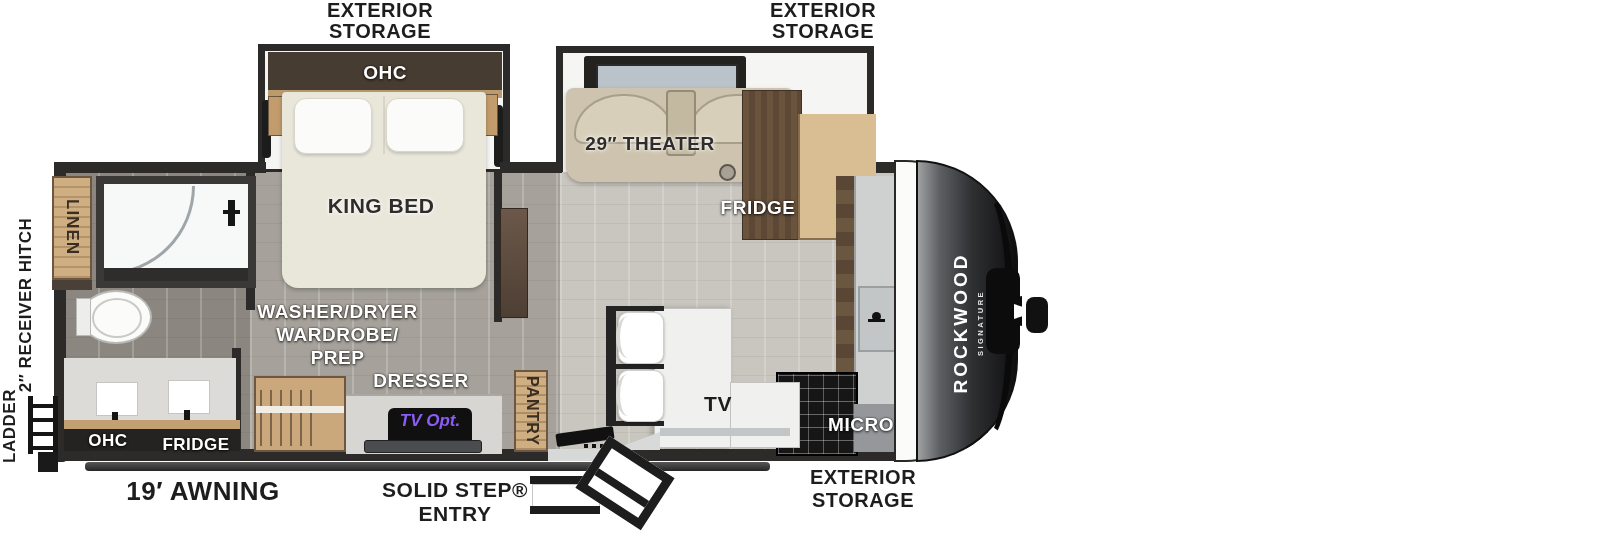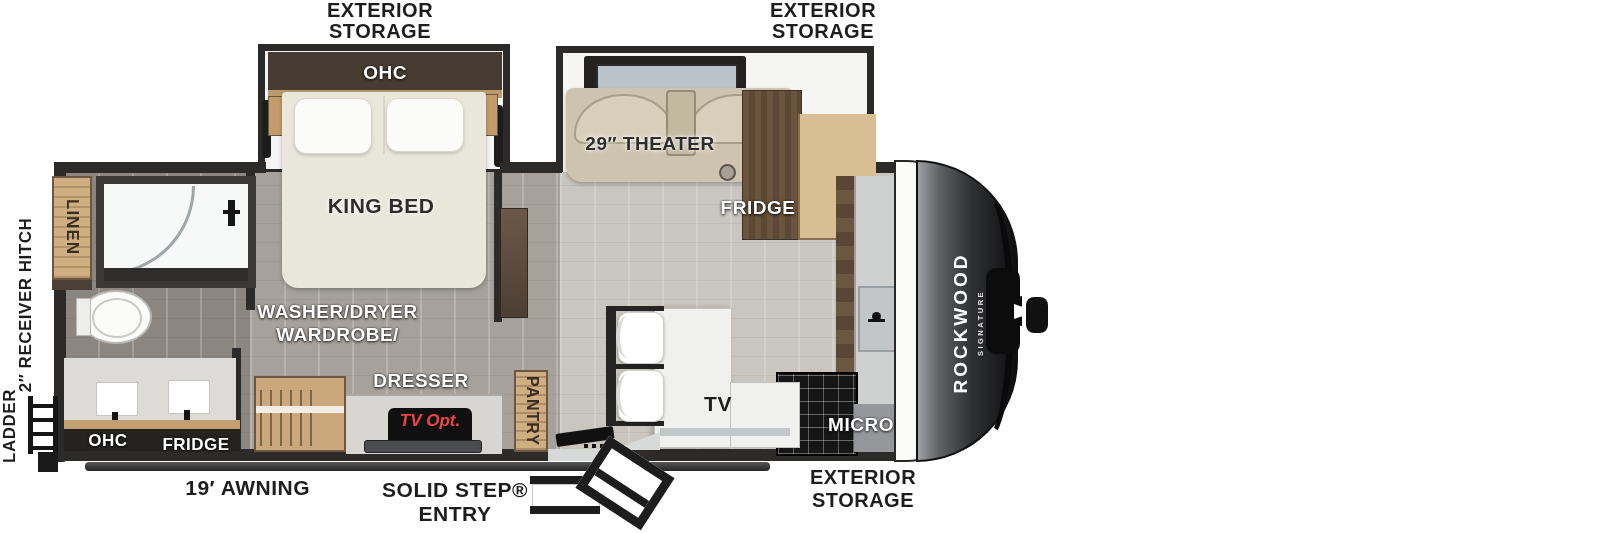--- a/index.html
+++ b/index.html
@@ -33,21 +33,21 @@
     <span style="display:block">STORAGE</span>
   </div>
   <div class="a lblD" style="left:733px;top:0;width:180px;font-size:20px;line-height:21px;">
     <span style="display:block">EXTERIOR</span>
     <span style="display:block">STORAGE</span>
   </div>
   <div class="a lblD" style="left:773px;top:466px;width:180px;font-size:20px;line-height:23px;">
     <span style="display:block">EXTERIOR</span>
     <span style="display:block">STORAGE</span>
   </div>
-  <div class="a lblD" style="left:130px;top:476px;width:180px;font-size:21px;text-align:right;">19′ AWNING</div>
+  <div class="a lblD" style="left:113px;top:476px;width:180px;font-size:26px;">19′ AWNING</div>
   <div class="a lblD" style="left:355px;top:478px;width:200px;font-size:21px;line-height:24px;">
     <span style="display:block">SOLID STEP®</span>
     <span style="display:block">ENTRY</span>
   </div>
   <div class="a lblD vertCCW" style="left:-118px;top:294px;width:290px;height:22px;font-size:17px;">2″ RECEIVER HITCH</div>
   <div class="a lblD vertCCW" style="left:-45px;top:416px;width:110px;height:20px;font-size:17px;">LADDER</div>
 
   <div class="a slideFrame" style="left:258px;top:44px;width:252px;height:132px;"></div>
   <div class="a" style="left:268px;top:52px;width:234px;height:40px;background:#473c31;"></div>
   <div class="a" style="left:268px;top:90px;width:234px;height:8px;background:#bb9a6e;"></div>
@@ -104,29 +104,30 @@
   <div class="a" style="left:383px;top:96px;width:2px;height:58px;background:#d8d4c6;"></div>
   <div class="a" style="left:294px;top:98px;width:76px;height:54px;background:#fbfbf9;border:1px solid #d9d5c8;border-radius:12px;box-shadow:0 2px 3px rgba(0,0,0,.15);"></div>
   <div class="a" style="left:386px;top:98px;width:76px;height:52px;background:#fbfbf9;border:1px solid #d9d5c8;border-radius:12px;box-shadow:0 2px 3px rgba(0,0,0,.15);"></div>
   <div class="a lblF" style="left:296px;top:192px;width:170px;font-size:21px;line-height:28px;">
     <span style="display:block">KING BED</span>
   </div>
 
   <div class="a lblW" style="left:245px;top:300px;width:185px;font-size:19px;line-height:23px;">
     <span style="display:block">WASHER/DRYER</span>
     <span style="display:block">WARDROBE/</span>
+    <span style="display:block">PREP</span>
   </div>
 
   <div class="a" style="left:254px;top:376px;width:92px;height:76px;background:#caa87b;border:2px solid #6e5740;box-sizing:border-box;"></div>
   <div class="a" style="left:260px;top:390px;width:54px;height:56px;background:repeating-linear-gradient(90deg,rgba(60,45,30,.55) 0 2px,rgba(0,0,0,0) 2px 10px);"></div>
   <div class="a" style="left:256px;top:406px;width:88px;height:7px;background:#f2ede4;"></div>
 
   <div class="a lblW" style="left:356px;top:370px;width:130px;font-size:19px;">DRESSER</div>
   <div class="a" style="left:346px;top:394px;width:156px;height:58px;background:#d7d6d3;border-top:2px solid #a9a8a5;"></div>
-  <div class="a" style="left:388px;top:408px;width:84px;height:40px;background:#101010;border-radius:6px;color:#ef4444;font-weight:bold;font-style:italic;font-size:17px;text-align:center;line-height:26px;">TV Opt.</div>
+  <div class="a" style="left:388px;top:408px;width:84px;height:40px;background:#101010;border-radius:6px;color:#8b5cf6;font-weight:bold;font-style:italic;font-size:17px;text-align:center;line-height:26px;">TV Opt.</div>
   <div class="a" style="left:364px;top:440px;width:116px;height:11px;background:#4a4c50;border:1px solid #222;border-radius:3px;"></div>
 
   <div class="a" style="left:566px;top:88px;width:228px;height:94px;background:#cdc3ae;border-radius:8px 8px 16px 16px;box-shadow:0 2px 4px rgba(0,0,0,.25);"></div>
   <div class="a" style="left:574px;top:94px;width:96px;height:46px;background:#d8cfbb;border:2px solid #a89f8a;border-radius:48px 48px 10px 10px / 40px 40px 8px 8px;"></div>
   <div class="a" style="left:688px;top:94px;width:96px;height:46px;background:#d8cfbb;border:2px solid #a89f8a;border-radius:48px 48px 10px 10px / 40px 40px 8px 8px;"></div>
   <div class="a" style="left:666px;top:90px;width:26px;height:62px;background:#c3b8a0;border:2px solid #958c78;border-radius:4px;"></div>
   <div class="a" style="left:719px;top:164px;width:13px;height:13px;background:#a8a095;border:2px solid #5d564c;border-radius:50%;"></div>
   <div class="a lblF" style="left:570px;top:132px;width:160px;font-size:19px;line-height:24px;">
     <span style="display:block">29″ THEATER</span>
   </div>

